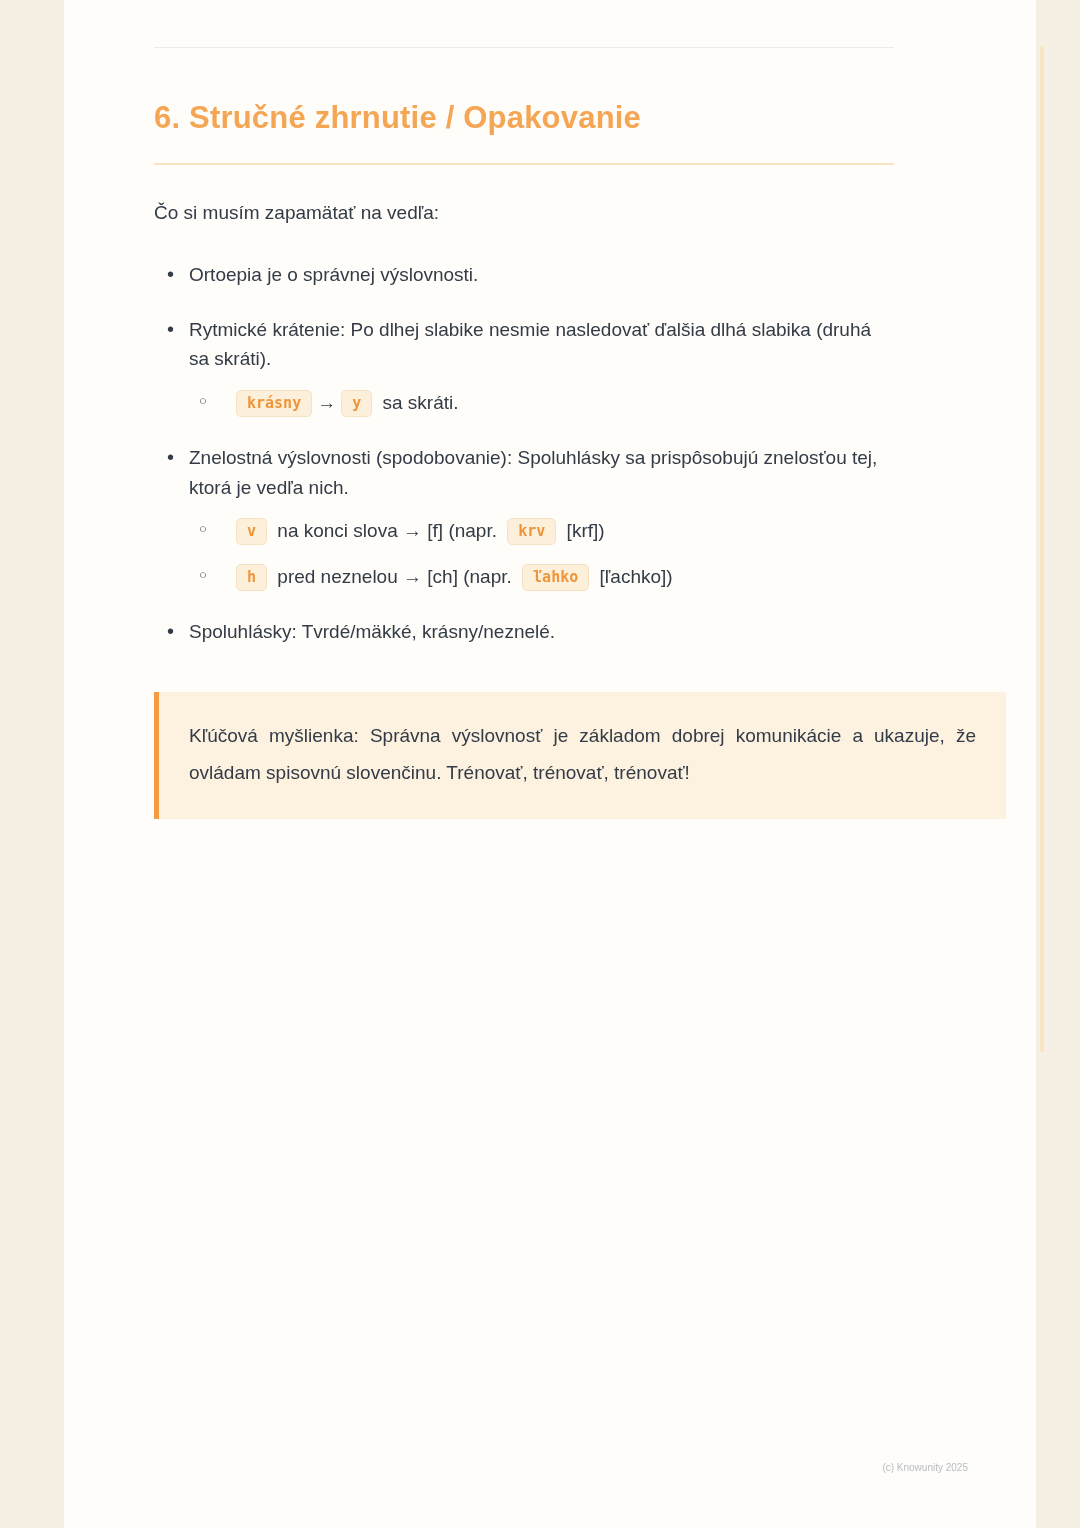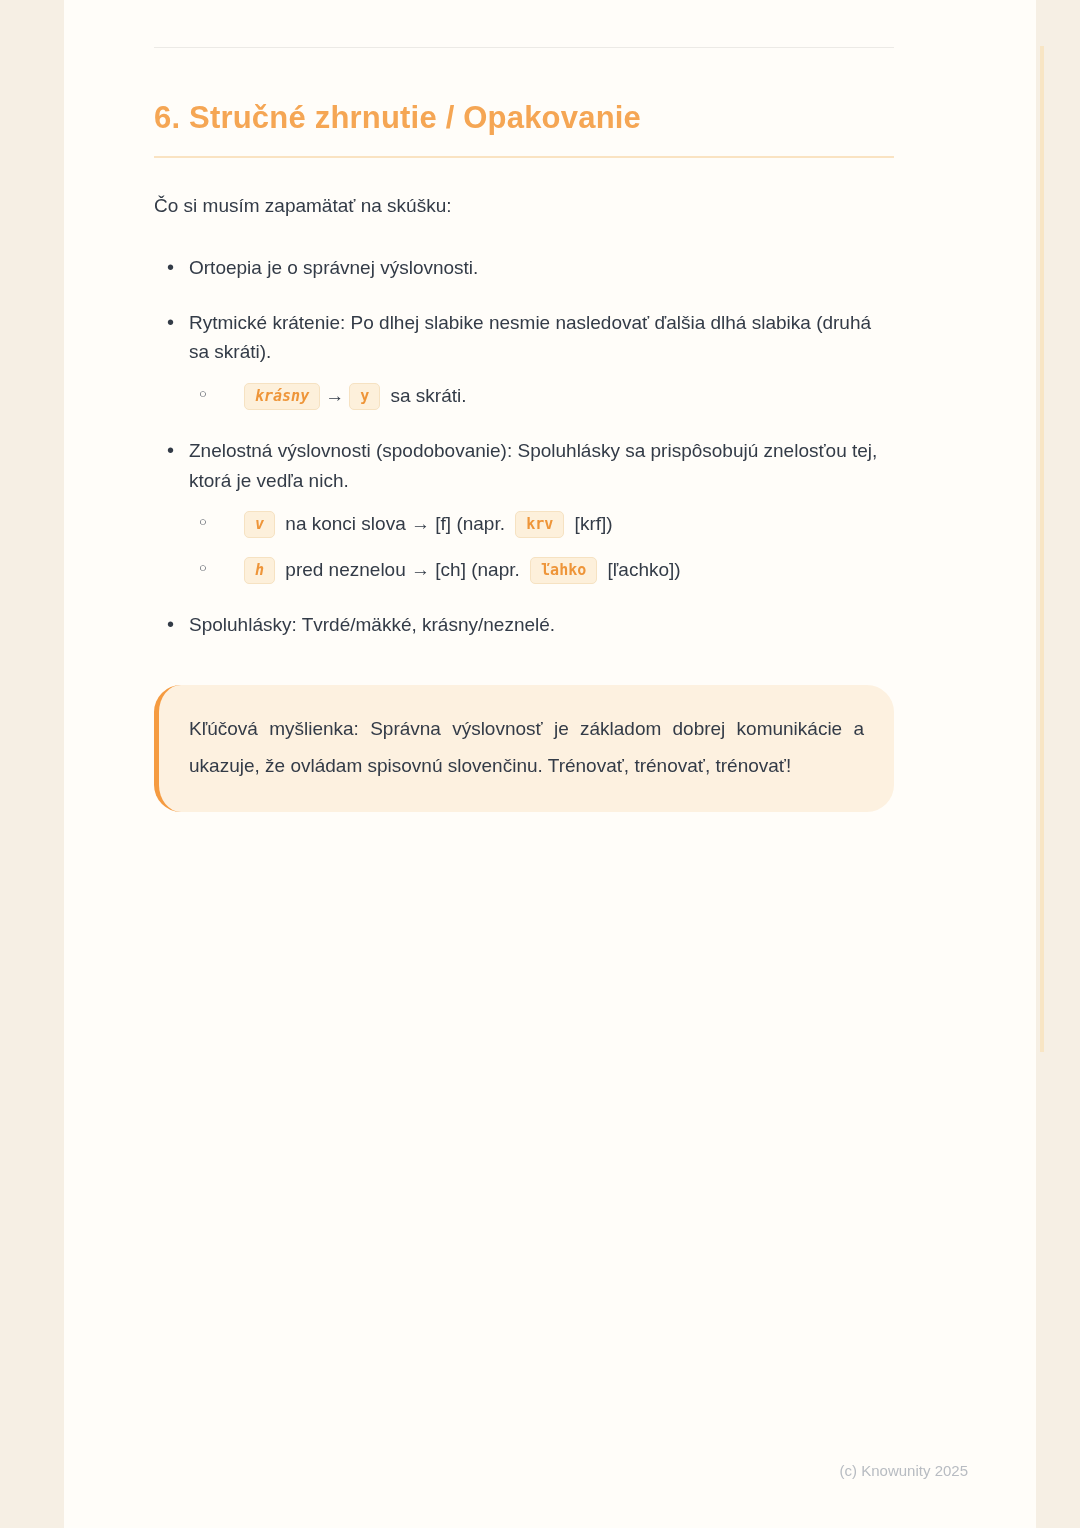--- a/index.html
+++ b/index.html
@@ -32,21 +32,21 @@
   .content {
     position: absolute;
     left: 90px; top: 100px;
     width: 740px;
   }
   h1.doc-title {
     font-size: 31px;
     font-weight: 700;
     color: var(--heading-accent, #f5a654);
     letter-spacing: 0.2px;
-    padding-bottom: 20px;
+    padding-bottom: 27px;
     border-bottom: 2px solid var(--heading-underline, #fae3c2);
     margin-bottom: 34px;
   }
   p.intro {
     font-size: 19px;
     line-height: 1.5;
     margin-bottom: 32px;
   }
   ul.main-list { list-style: none; }
   ul.main-list > li {
@@ -91,53 +91,52 @@
     font-weight: 700;
     color: var(--chip-text, #ee9539);
     background: var(--chip-bg, #fdf0db);
     border: 1px solid var(--chip-border, #f6e2c2);
     border-radius: 5px;
     padding: 3px 10px 4px;
     margin: 0 5px;
     line-height: 1.2;
     vertical-align: 1px;
   }
-  .chip.first { margin-left: 12px; font-style: italic; }
+  .chip.first { margin-left: 4px; }
   .arrow { color: #333b47; }
   .callout {
     margin-top: 46px;
-    width: 740px;
+    width: 852px;
     background: var(--callout-bg, #fdf1e0);
     border-left: 5px solid var(--callout-border, #f59b41);
     padding: 26px 30px 28px;
     font-size: 19px;
     line-height: 1.92;
     text-align: justify;
-    border-radius: 27px;
   }
   .footer {
     position: absolute;
     top: 1462px;
     right: 68px;
-    font-size: 15px;
+    font-size: 10px;
     color: var(--footer-text, #b8bcc2);
   }
 </style>
 </head>
 <body>
 
 <div class="page">
   <div class="top-rule"></div>
   <div class="right-rule"></div>
 
   <div class="content">
 
     <h1 class="doc-title">6. Stručné zhrnutie / Opakovanie</h1>
 
-    <p class="intro">Čo si musím zapamätať na skúšku:</p>
+    <p class="intro">Čo si musím zapamätať na vedľa:</p>
 
     <ul class="main-list">
 
       <li>
         <span class="bold">Ortoepia</span><span> je o správnej výslovnosti.</span>
       </li>
 
       <li>
         <span class="bold">Rytmické krátenie:</span><span> Po dlhej slabike nesmie nasledovať ďalšia dlhá slabika (druhá sa skráti).</span>
         <ul class="sub-list">

